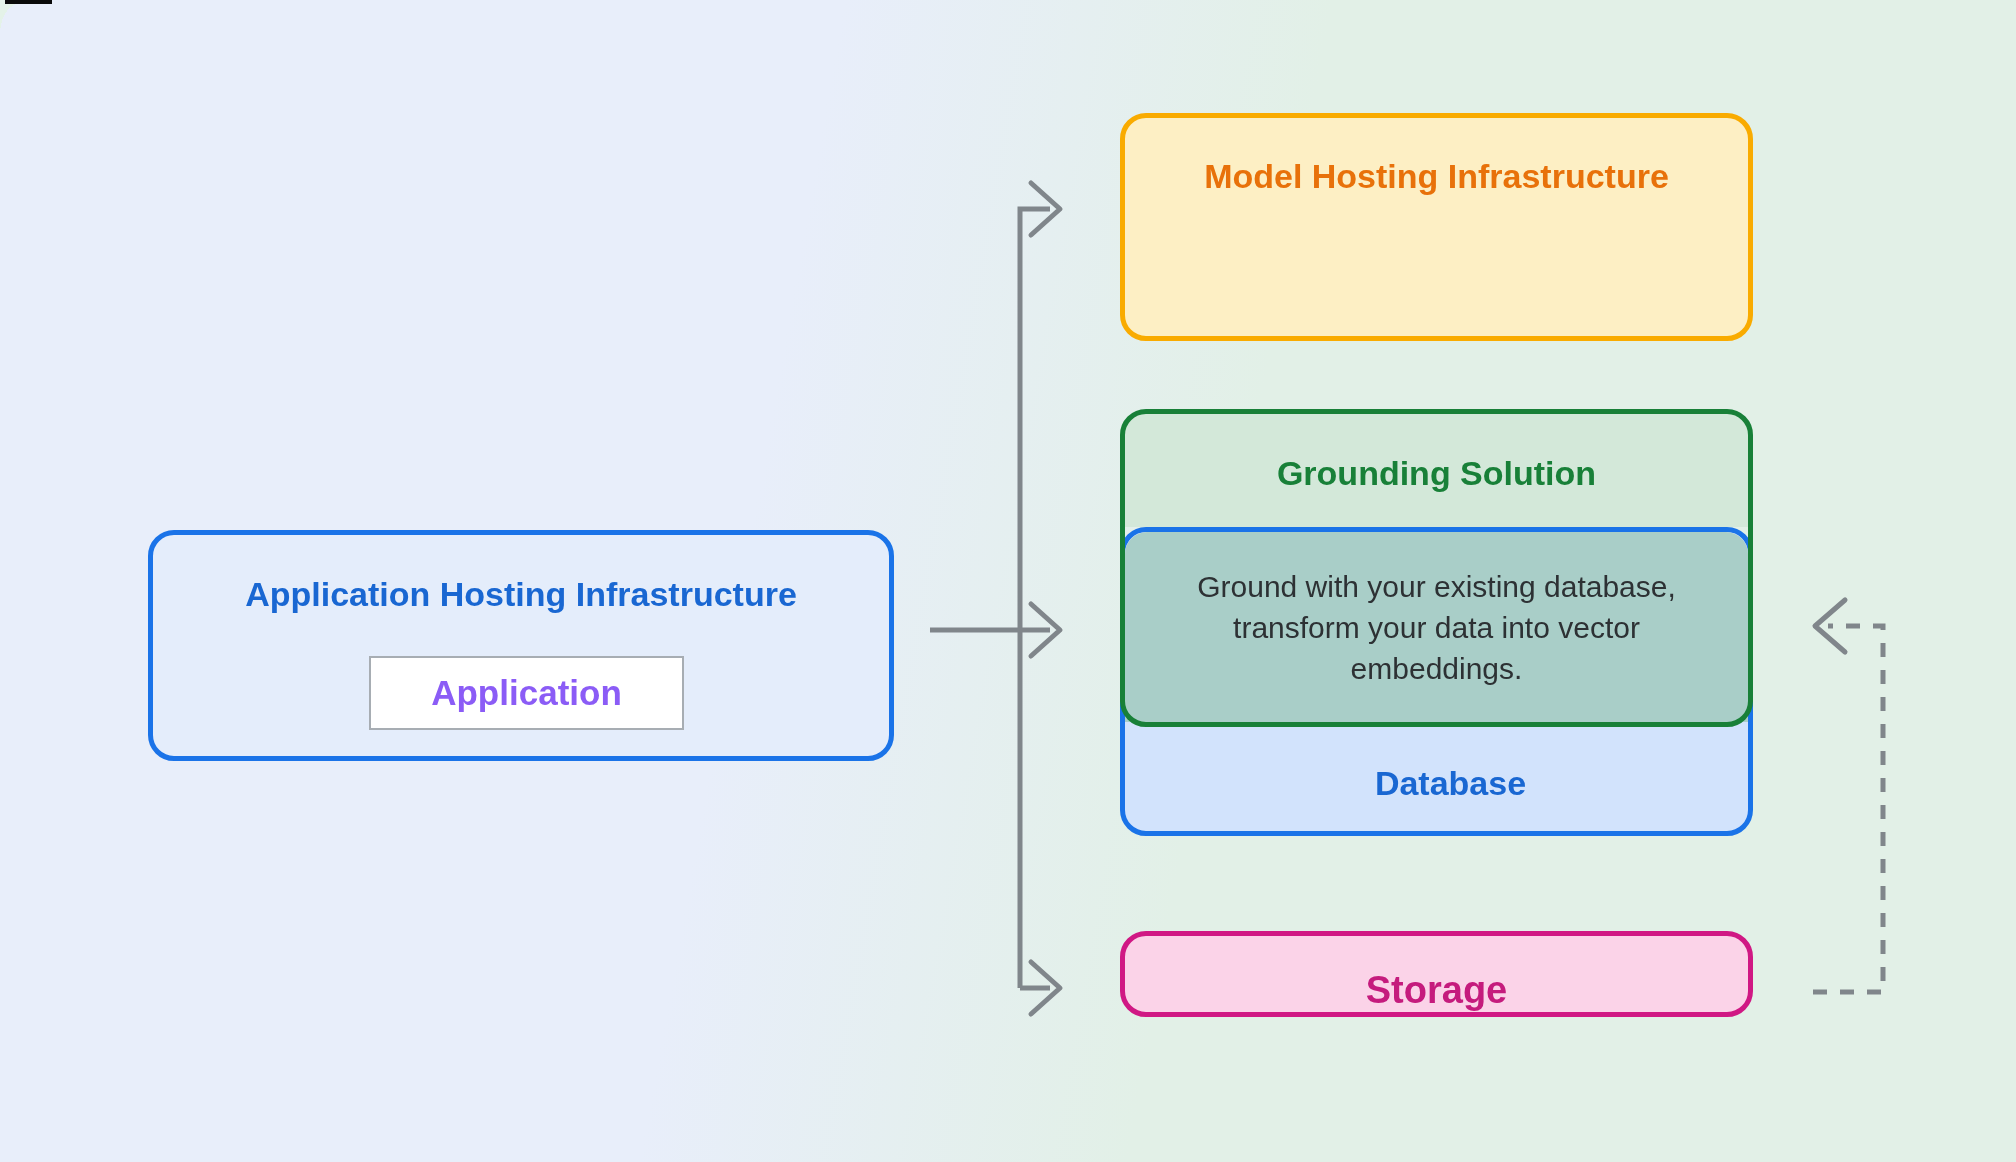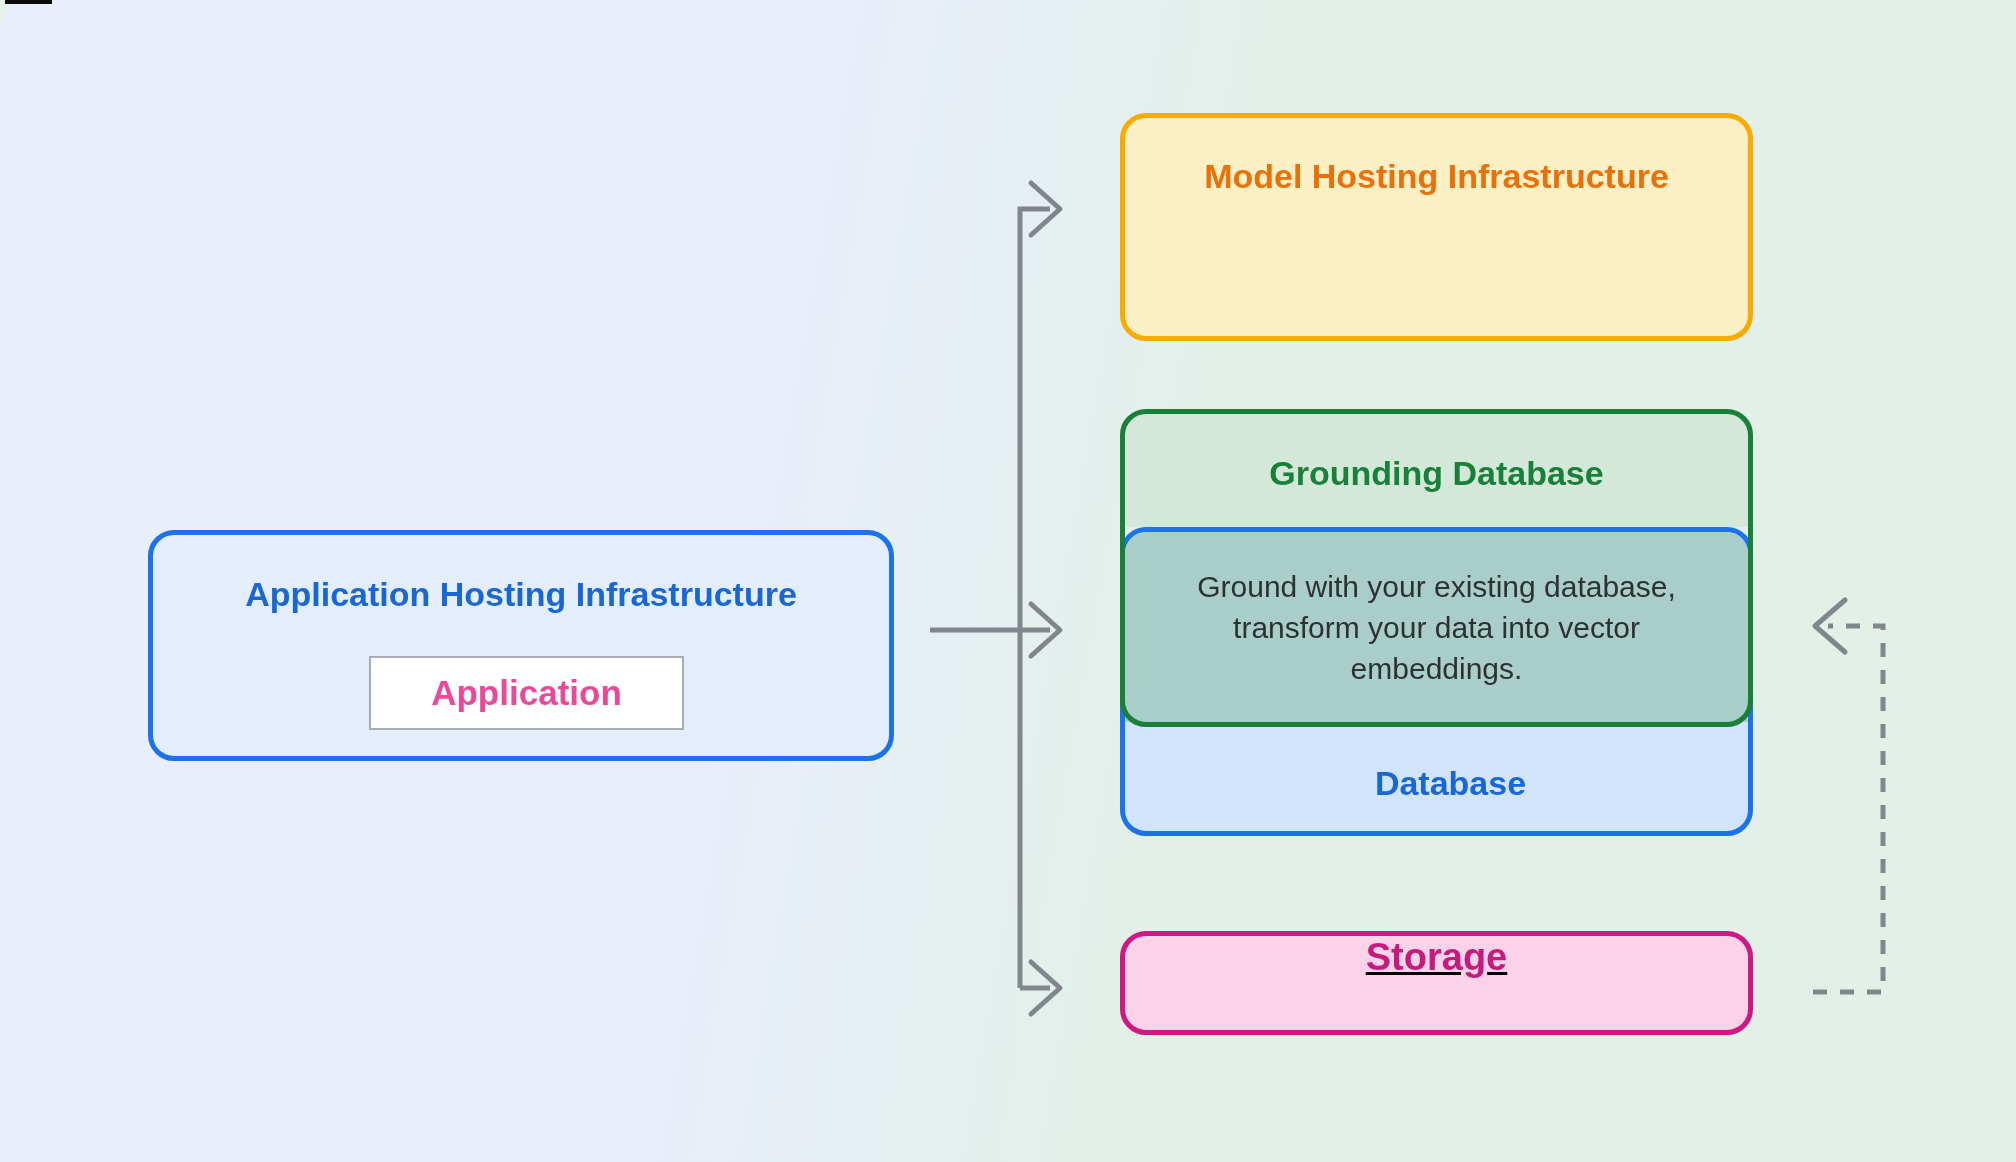--- a/index.html
+++ b/index.html
@@ -19,21 +19,21 @@
 
   
   .bigbox{border-radius:26px;border:5px solid;}
   .boxtitle{left:0;right:0;text-align:center;font-weight:bold;font-size:34px;line-height:48px;}
   .chip{background:#ffffff;border:2px solid #a7adb3;display:flex;align-items:center;justify-content:center;
         font-weight:bold;font-size:35px;}
 
   
   .app-box{left:148px;top:530px;width:746px;height:231px;background:#e4edfb;border-color:#1a73e8;}
   .app-title{top:35px;color:#1967d2;}
-  .app-chip{left:216px;top:121px;width:315px;height:74px;color:#ec4899;text-align:center;}
+  .app-chip{left:216px;top:121px;width:315px;height:74px;color:#8b5cf6;text-align:center;}
 
   
   .model-box{left:1120px;top:113px;width:633px;height:228px;background:#fdefc4;border-color:#f9ab00;}
   .model-title{top:34px;color:#e8710a;}
   .model-chip{left:210px;top:117px;width:222px;height:80px;color:#e8710a;}
 
   
   .db-box{left:1120px;top:527px;width:633px;height:309px;background:#d2e3fc;border-color:#1a73e8;z-index:1;}
   .db-label{top:227px;color:#1967d2;margin-left:28px;}
 
@@ -42,22 +42,22 @@
     border-radius:22px 22px 0 0;z-index:2;
     display:flex;align-items:center;justify-content:center;}
   .teal-text{width:545px;text-align:center;font-size:30px;line-height:41px;color:#2d3134;}
 
   
   .grounding-box{left:1120px;top:409px;width:633px;height:318px;border-color:#188038;z-index:3;
     background:linear-gradient(to bottom,#d3e8d9 0px,#d3e8d9 113px,rgba(0,0,0,0) 113px);}
   .grounding-title{top:35px;color:#188038;}
 
   
-  .storage-box{left:1120px;top:931px;width:633px;height:104px;background:#fbd3e8;border-color:#d01884;
-    display:flex;align-items:flex-start;justify-content:center;text-decoration:underline;}
+  .storage-box{left:1120px;top:931px;width:633px;height:86px;background:#fbd3e8;border-color:#d01884;
+    display:flex;align-items:flex-end;justify-content:center;}
   .storage-label{color:#c51b7d;font-weight:bold;font-size:38px;}
 
   svg.connectors{position:absolute;left:0;top:0;z-index:4;pointer-events:none;}
 </style>
 </head>
 <body>
 
 <div class="abs corner-wedge"></div>
 <div class="abs black-bar"></div>
 
@@ -93,18 +93,18 @@
 
 <div class="abs bigbox db-box">
   <div class="abs boxtitle db-label">Database</div>
 </div>
 
 <div class="abs teal-area">
   <div class="teal-text">Ground with your existing database, transform your data into vector embeddings.</div>
 </div>
 
 <div class="abs bigbox grounding-box">
-  <div class="abs boxtitle grounding-title">Grounding Database</div>
+  <div class="abs boxtitle grounding-title">Grounding Solution</div>
 </div>
 
 <div class="abs bigbox storage-box">
   <span class="storage-label">Storage</span>
 </div>
 
 </body></html>

